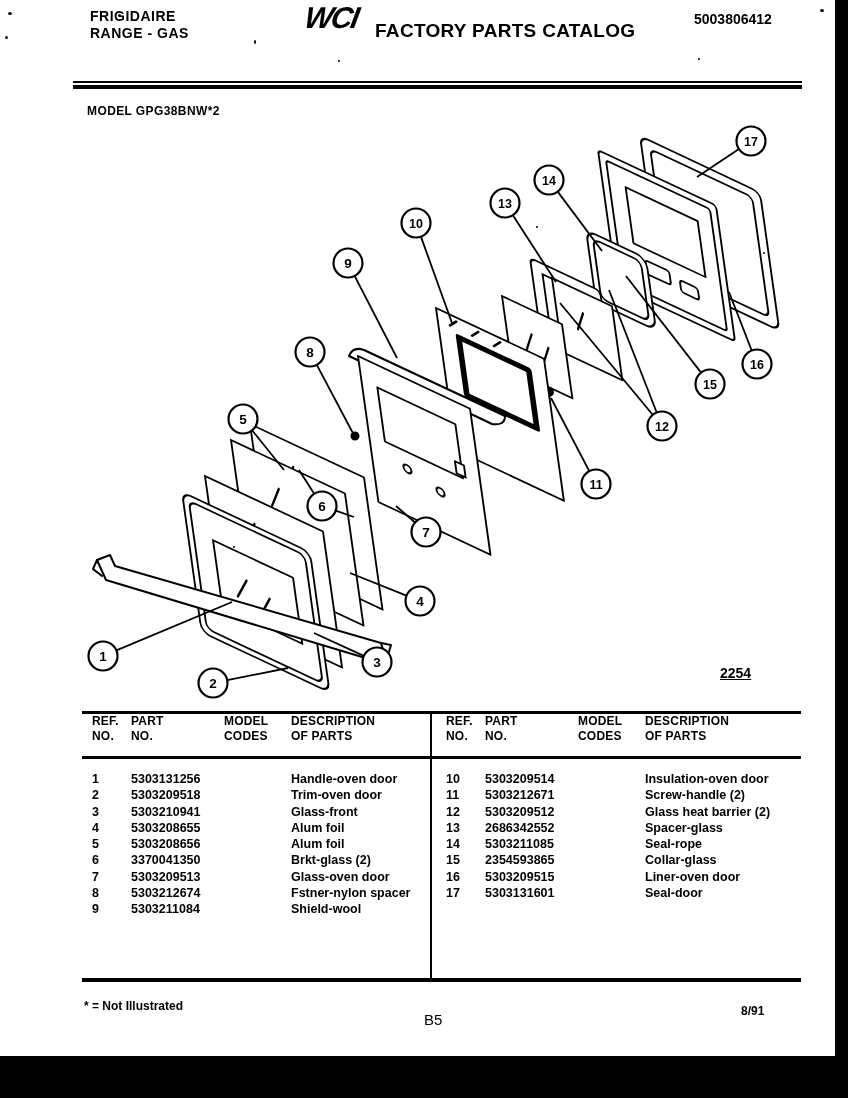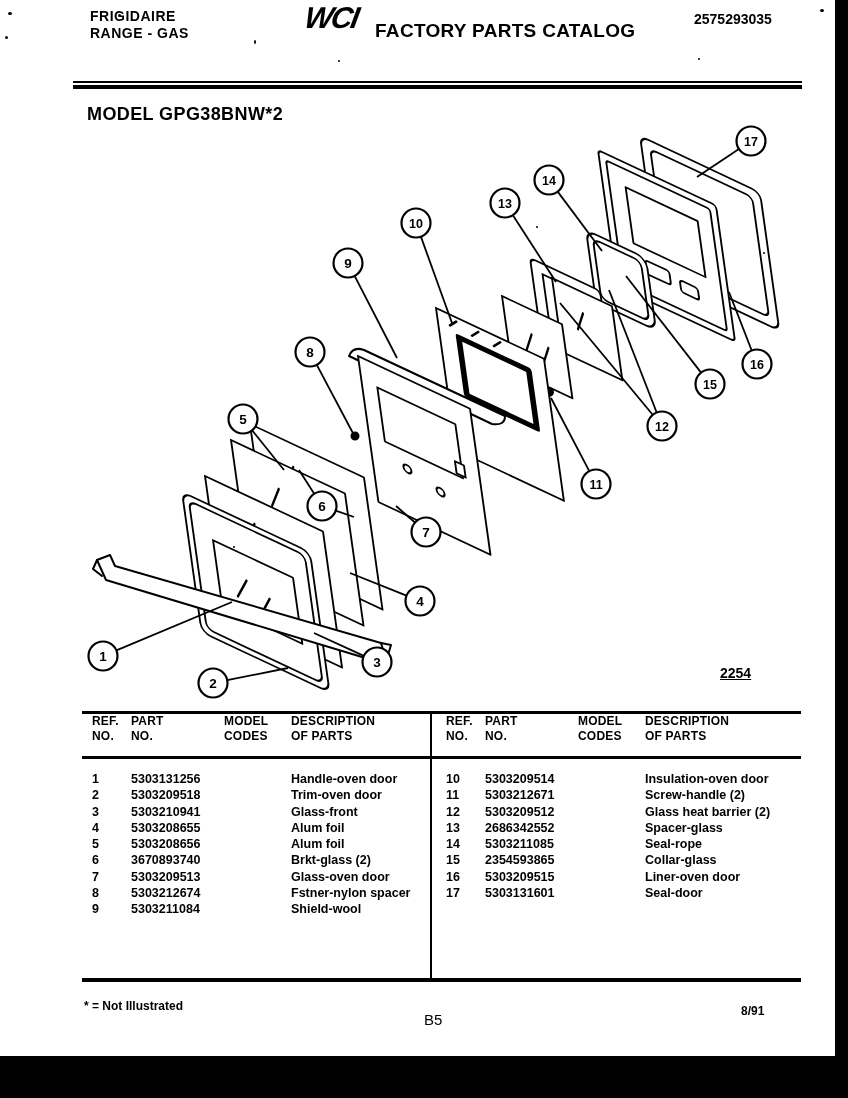--- a/index.html
+++ b/index.html
@@ -6,21 +6,21 @@
   .page{position:relative;width:848px;height:1098px;background:#fff;overflow:hidden;
         font-family:"Liberation Sans",sans-serif;color:#000;}
   .abs{position:absolute;}
   .rule{position:absolute;background:#000;}
   .speck{position:absolute;background:#000;border-radius:50%;}
   
   #brand{left:90px;top:8px;font-size:14px;font-weight:700;line-height:17px;letter-spacing:.5px;}
   #logo{left:305px;top:1px;font-size:30px;font-style:italic;font-weight:900;letter-spacing:-2px;transform:skewX(-10deg);}
   #catalog-title{left:375px;top:20px;font-size:19px;font-weight:700;letter-spacing:.3px;}
   #pub-number{left:694px;top:11px;font-size:14px;font-weight:700;}
-  #model{left:87px;top:104px;font-size:18px;font-weight:700;letter-spacing:.4px;}
+  #model{left:87px;top:104px;font-size:12px;font-weight:700;letter-spacing:.4px;}
   #figure-number{left:720px;top:665px;font-size:14px;font-weight:700;text-decoration:underline;}
   
   .t-head{position:absolute;top:714px;display:flex;}
   .t-head .cell{font-size:12px;font-weight:700;line-height:14.5px;letter-spacing:.2px;}
   .t-body{position:absolute;top:772px;}
   .trow{display:flex;height:16.3px;}
   .cell{font-size:12.5px;font-weight:700;white-space:nowrap;}
   .c0{width:39px;} .c1{width:93px;} .c2{width:67px;} .c3{width:160px;}
   #head-left,#body-left{left:92px;} #head-right,#body-right{left:446px;}
   
@@ -194,21 +194,21 @@
         <text x="751" y="145.8" text-anchor="middle" font-size="12.5" font-weight="bold" fill="#000">17</text>
       </g>
   </svg>
 
   <div id="brand" class="abs">
     <div>FRIGIDAIRE</div>
     <div>RANGE - GAS</div>
   </div>
   <div id="logo" class="abs">WCI</div>
   <div id="catalog-title" class="abs">FACTORY PARTS CATALOG</div>
-  <div id="pub-number" class="abs">2575293035</div>
+  <div id="pub-number" class="abs">5003806412</div>
   <div class="rule" style="left:73px;top:81px;width:729px;height:2px;"></div>
   <div class="rule" style="left:73px;top:85px;width:729px;height:4px;"></div>
 
   <div id="model" class="abs">MODEL GPG38BNW*2</div>
   <div id="figure-number" class="abs">2254</div>
 
   <div class="rule" style="left:82px;top:711px;width:719px;height:3px;"></div>
   <div class="rule" style="left:82px;top:756px;width:719px;height:3px;"></div>
   <div class="rule" style="left:82px;top:978px;width:719px;height:4px;"></div>
   <div class="rule" style="left:430px;top:711px;width:2px;height:271px;"></div>
@@ -275,21 +275,21 @@
         <div class="cell c3">Alum foil</div>
       </div>
       <div class="trow">
         <div class="cell c0">5</div>
         <div class="cell c1">5303208656</div>
         <div class="cell c2"></div>
         <div class="cell c3">Alum foil</div>
       </div>
       <div class="trow">
         <div class="cell c0">6</div>
-        <div class="cell c1">3670893740</div>
+        <div class="cell c1">3370041350</div>
         <div class="cell c2"></div>
         <div class="cell c3">Brkt-glass (2)</div>
       </div>
       <div class="trow">
         <div class="cell c0">7</div>
         <div class="cell c1">5303209513</div>
         <div class="cell c2"></div>
         <div class="cell c3">Glass-oven door</div>
       </div>
       <div class="trow">

